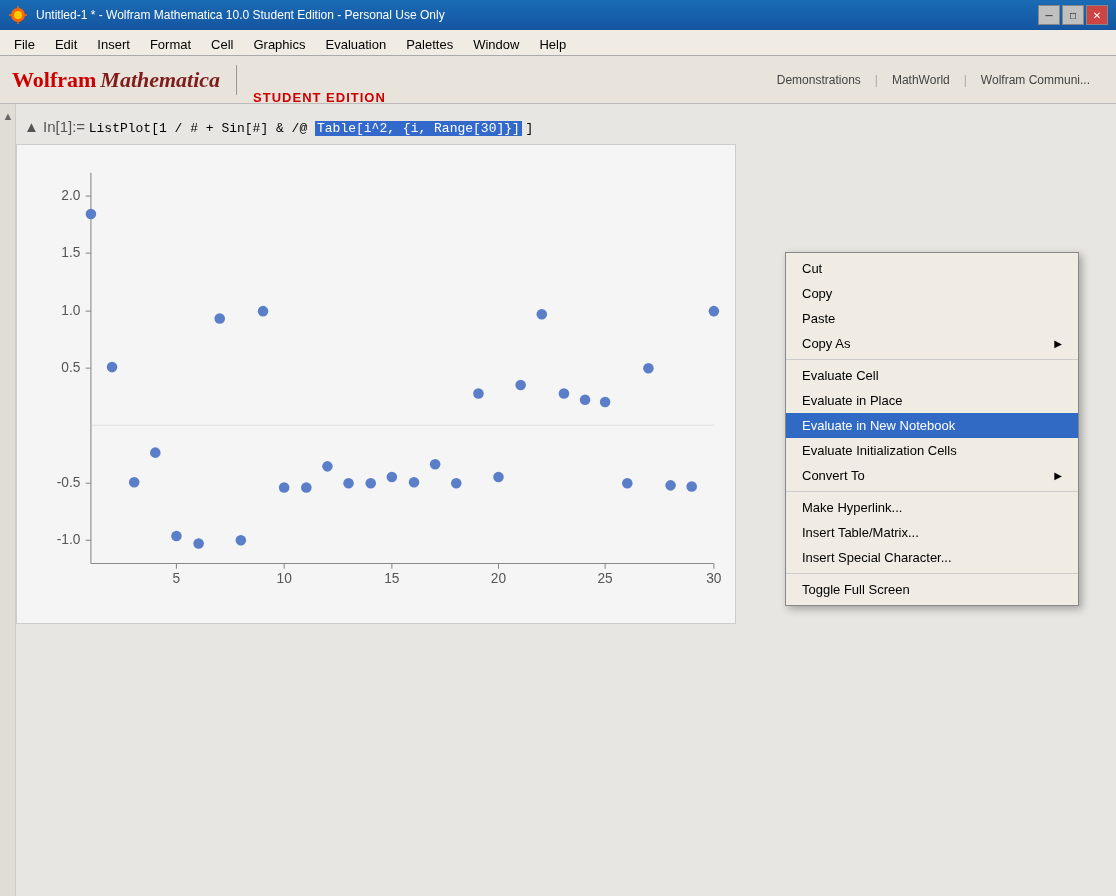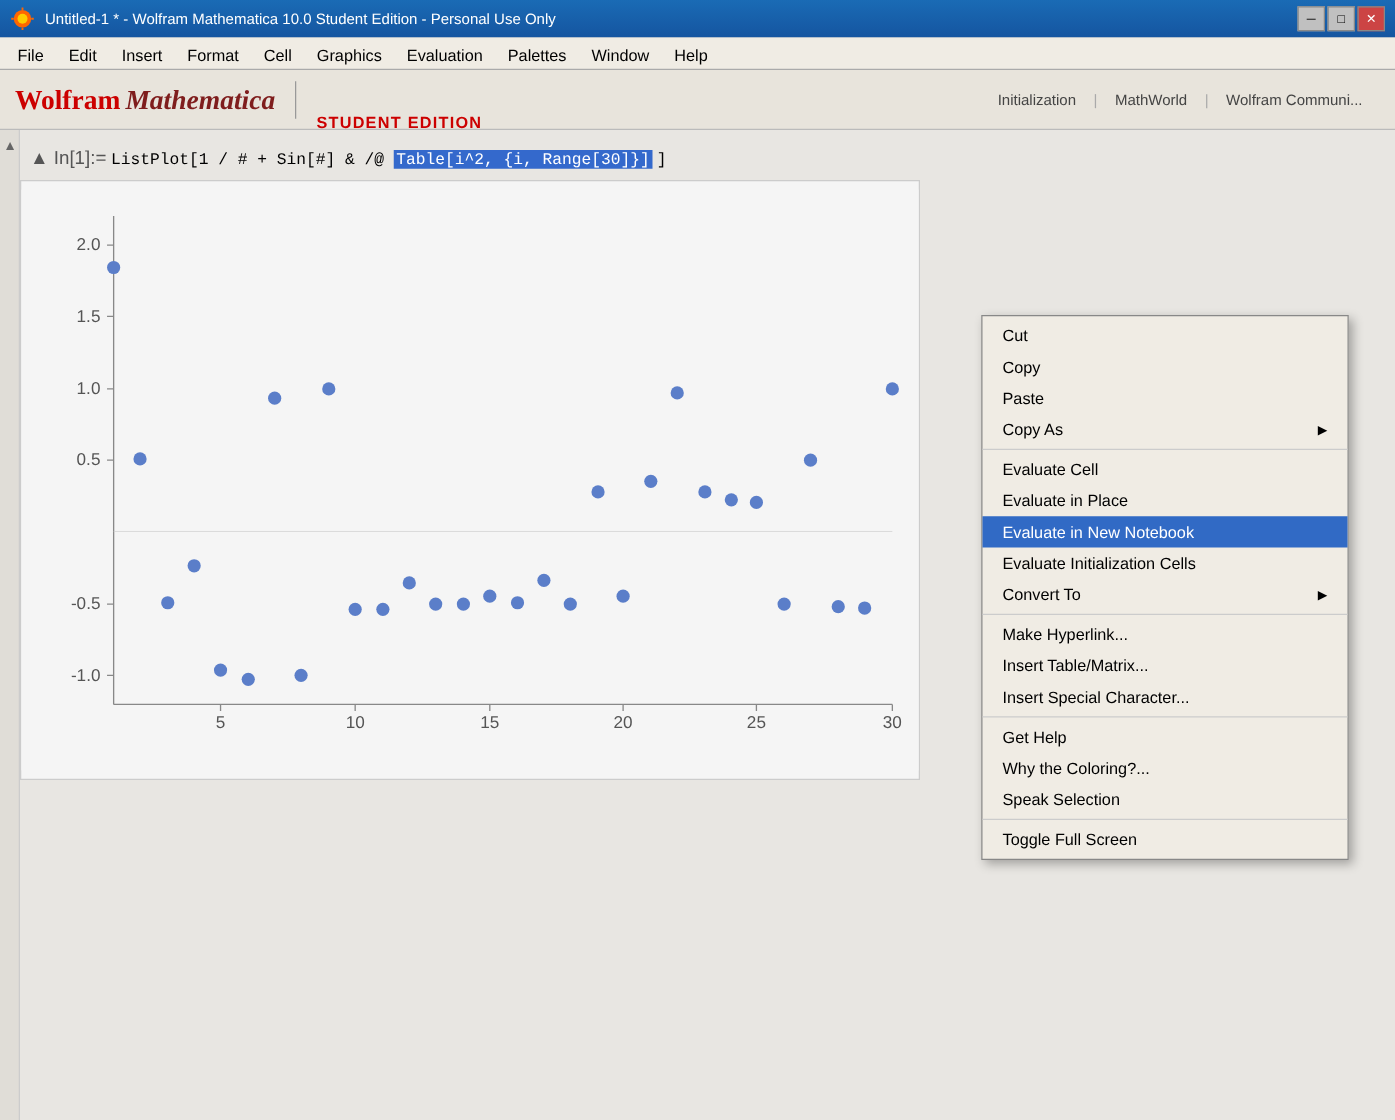--- a/index.html
+++ b/index.html
@@ -249,21 +249,21 @@
   <div class="menu-item">Window</div>
   <div class="menu-item">Help</div>
 </div>
 
 <div id="logo-bar">
   <span class="logo-wolfram">Wolfram</span>
   <span class="logo-mathematica">Mathematica</span>
   <div class="logo-divider"></div>
   <span class="logo-student">STUDENT EDITION</span>
   <div class="logo-links">
-    <span class="logo-link">Initialization</span>
+    <span class="logo-link">Demonstrations</span>
     <span class="logo-link-sep">|</span>
     <span class="logo-link">MathWorld</span>
     <span class="logo-link-sep">|</span>
     <span class="logo-link">Wolfram Communi...</span>
   </div>
 </div>
 
 <div id="notebook-area">
 
   <div id="cell-bracket">
@@ -422,32 +422,21 @@
       </div>
       <div class="ctx-item">
         <span>Insert Table/Matrix...</span>
       </div>
       <div class="ctx-item">
         <span>Insert Special Character...</span>
       </div>
     </div>
 
 
+
     <div class="ctx-section">
       <div class="ctx-item">
-        <span>Get Help</span>
-      </div>
-      <div class="ctx-item">
-        <span>Why the Coloring?...</span>
-      </div>
-      <div class="ctx-item">
-        <span>Speak Selection</span>
+        <span>Toggle Full Screen</span>
       </div>
     </div>
-
-    <div class="ctx-section">
-      <div class="ctx-item">
-        <span>Toggle Full Screen</span>
-      </div>
-    </div>
   </div>
 
 </div>
 
 </body></html>

